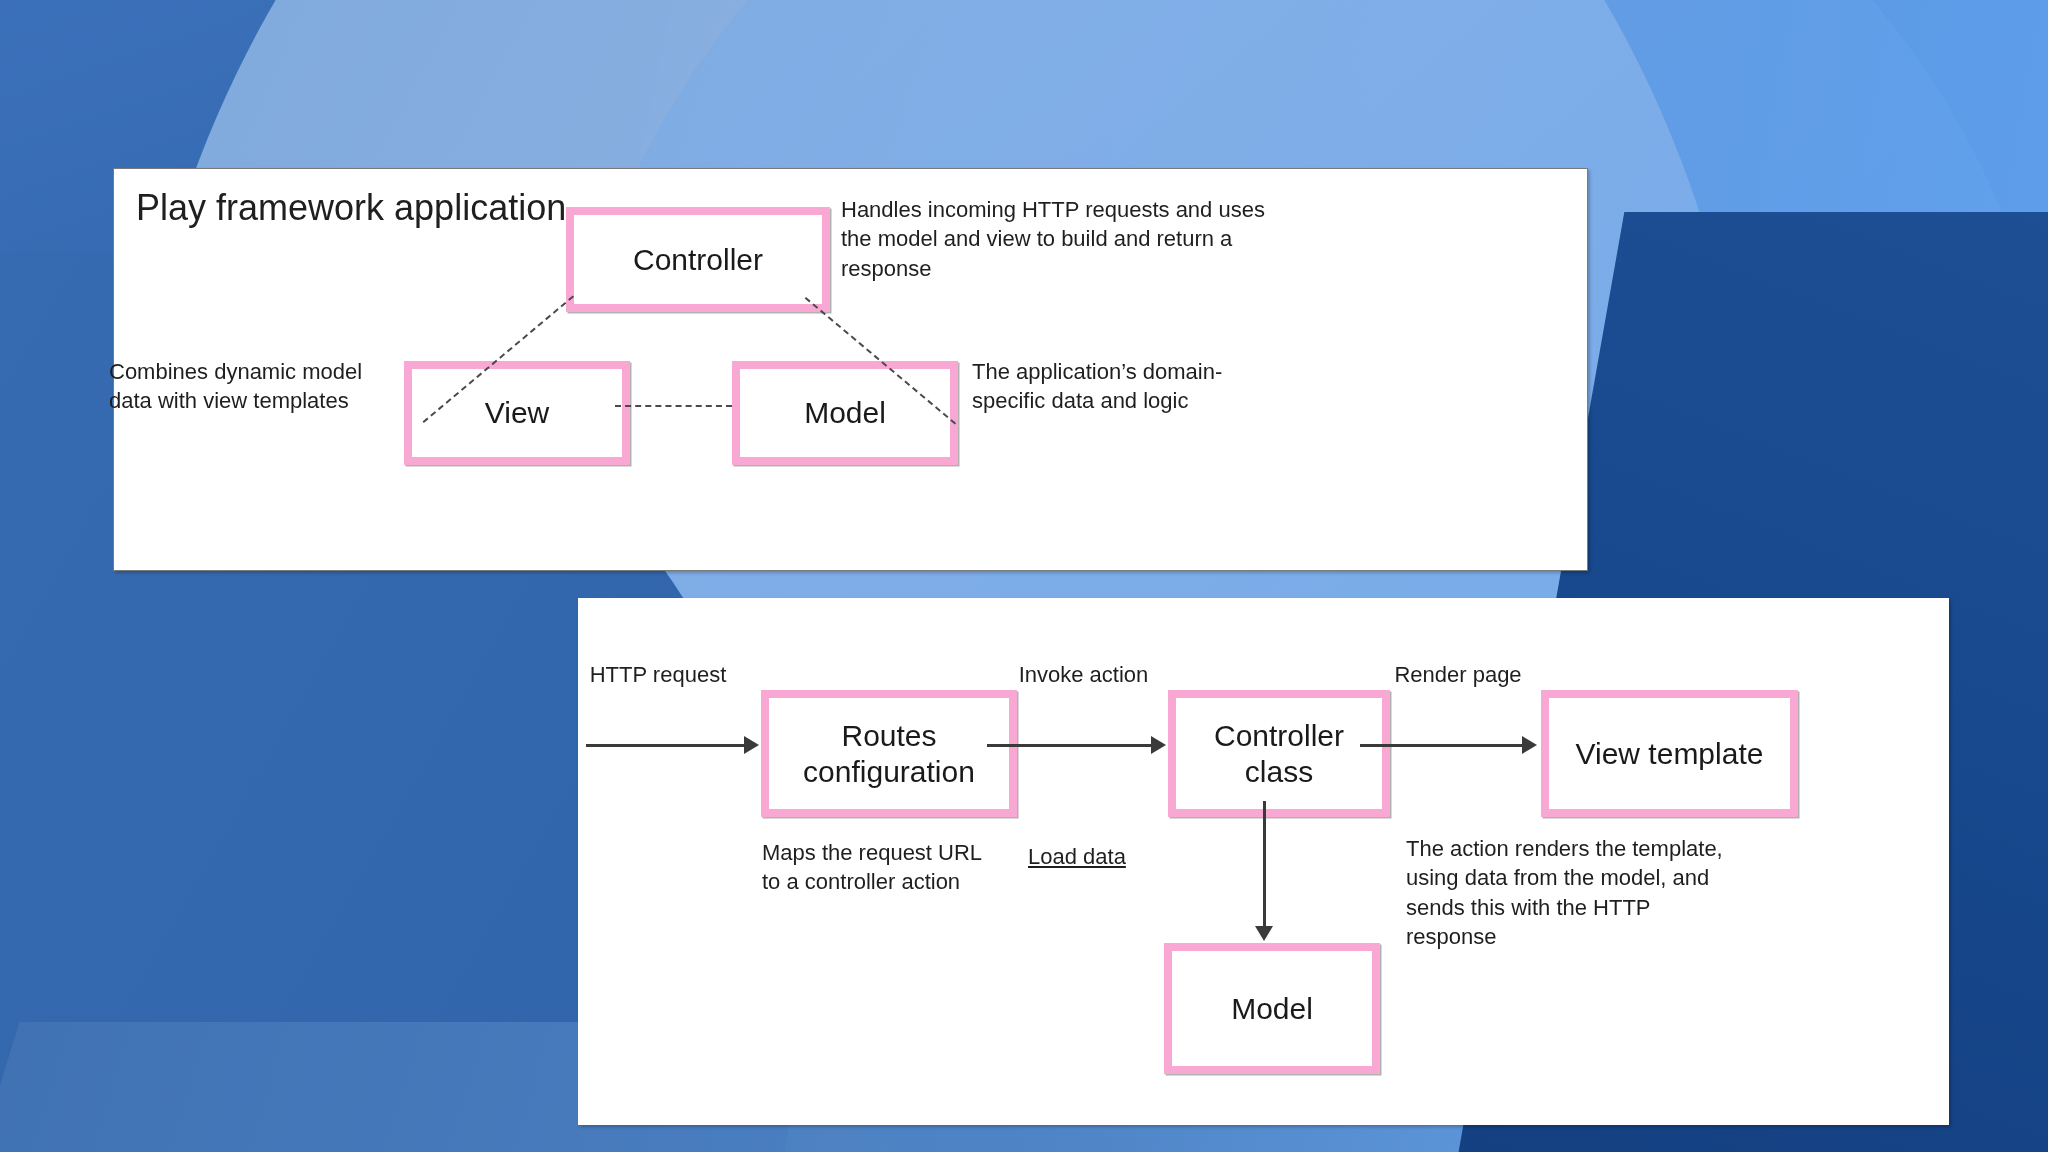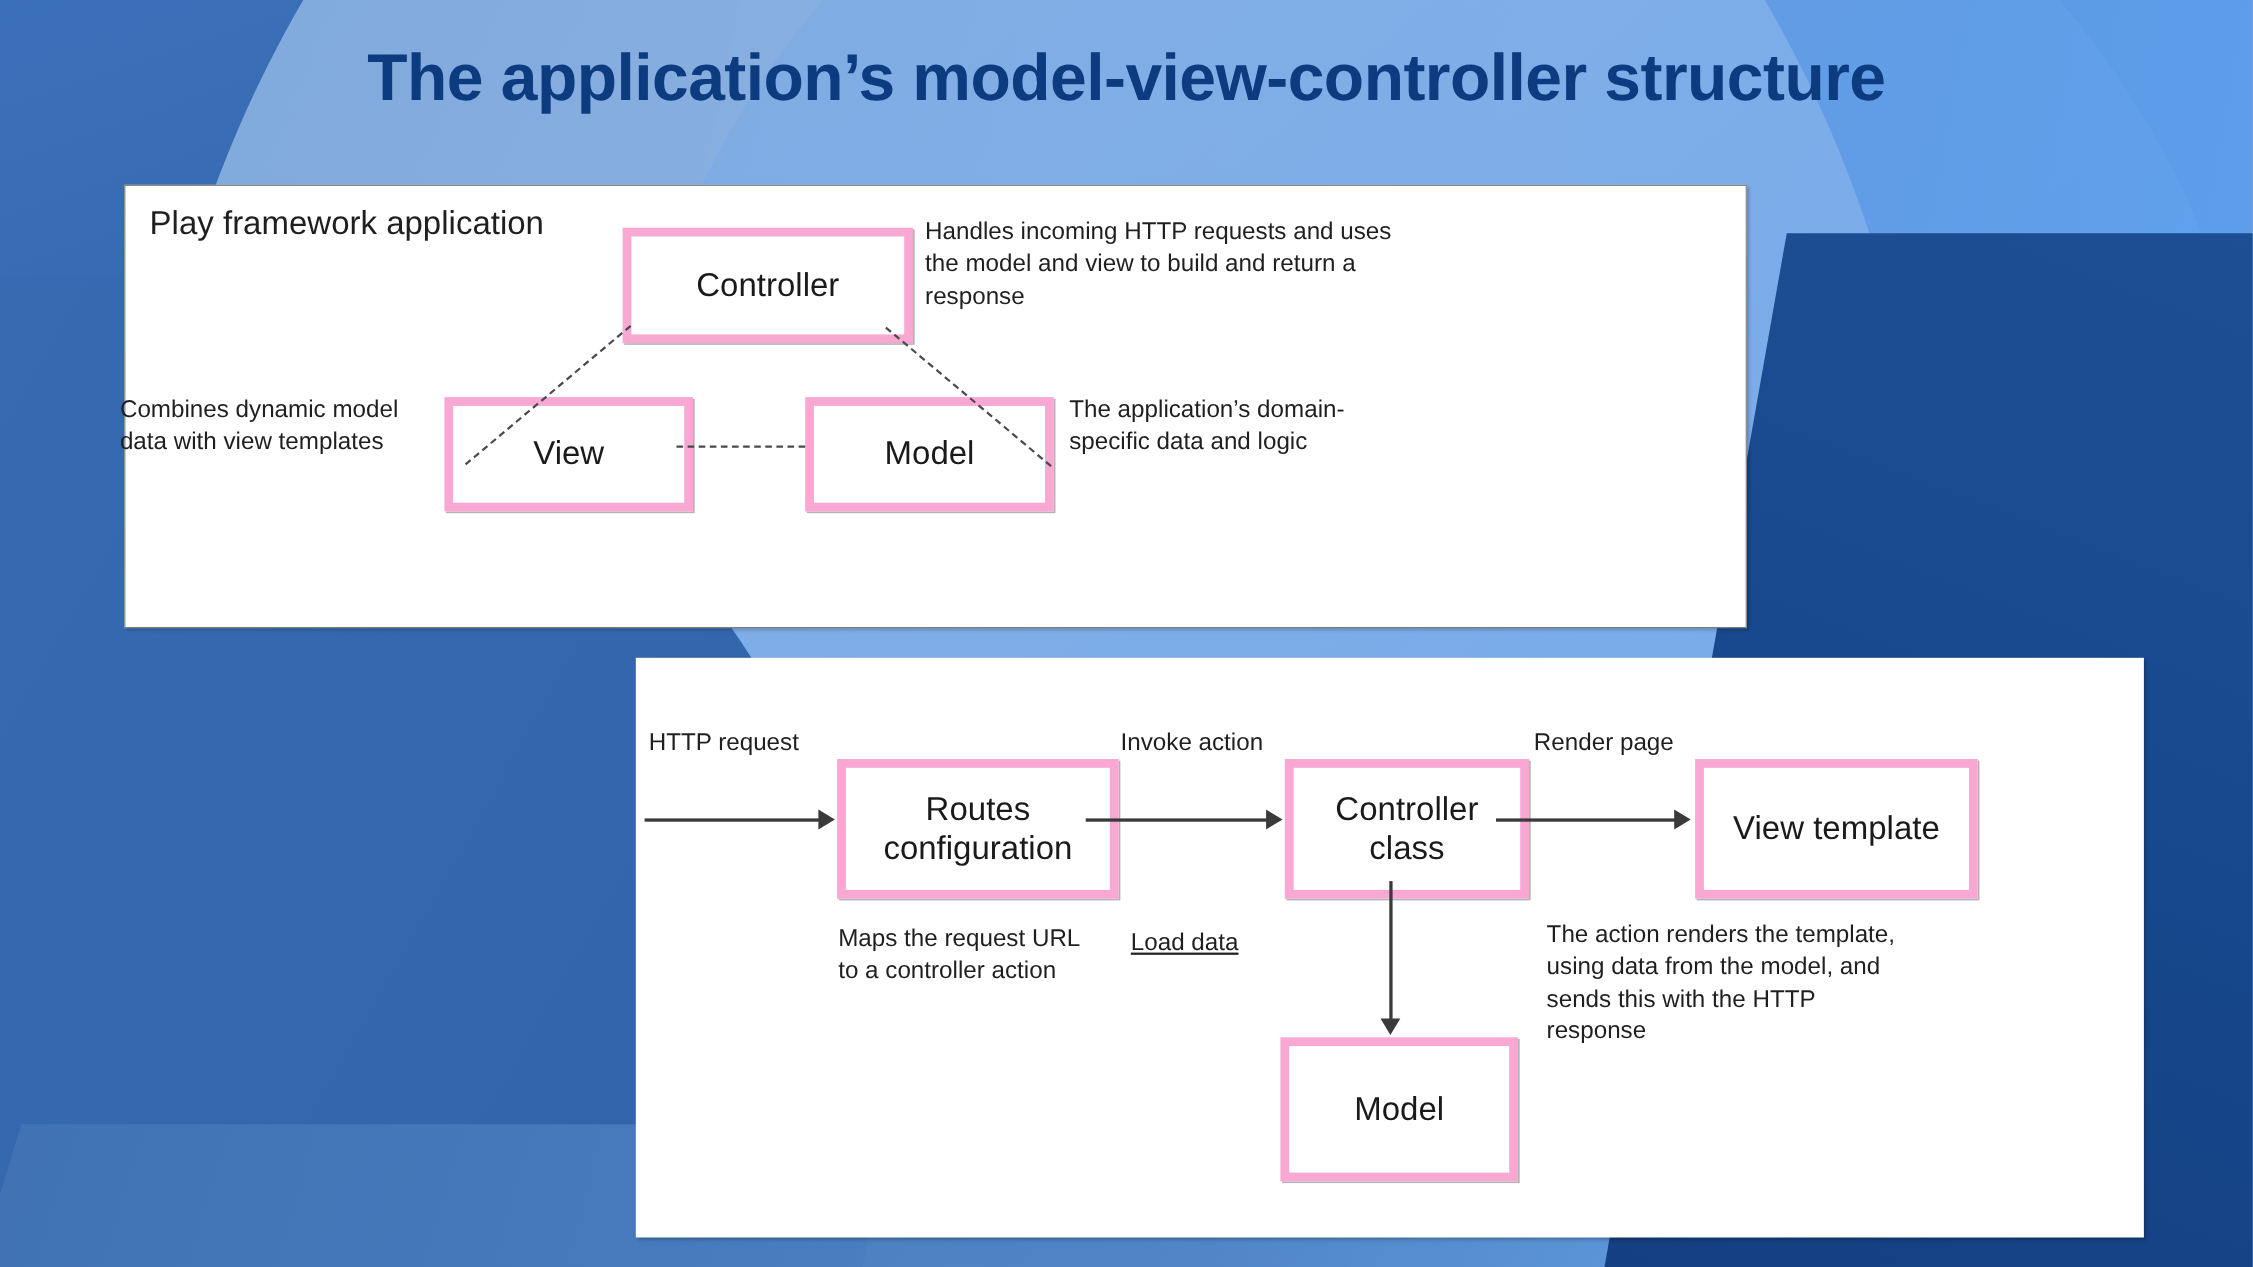--- a/index.html
+++ b/index.html
@@ -138,21 +138,21 @@
     font-size: 22px;
     line-height: 1.33;
     font-family: "Liberation Sans", sans-serif;
   }
   .dlabel.right-al { }
   .dlabel.center-al { text-align: center; }
 
   .panel-caption {
     position: absolute;
     color: #1f1f1f;
-    font-size: 30px;
+    font-size: 36px;
     font-family: "Liberation Sans", sans-serif;
   }
 
   
   .dash-line {
     position: absolute;
     border-top: 2px dashed #4a4a4a;
     transform-origin: 0 0;
   }
   .arrow-line {
@@ -186,21 +186,20 @@
 <div id="slide">
 
   <div class="bg-base"></div>
   <div class="bg-dark-left"></div>
   <div class="bg-ellipse"></div>
   <div class="bg-ellipse-2"></div>
   <div class="bg-dark-curve"></div>
   <div class="bg-bottom-strip"></div>
   <div class="bg-bottom-dark"></div>
 
-  <div class="title">The application’s model-view-controller structure</div>
 
   <div class="panel" id="panel-mvc">
 
     <div class="panel-caption" style="left:22px; top:18px;">Play framework application</div>
 
     <div class="dbox" style="left:452px; top:38px; width:248px; height:89px;">Controller</div>
 
     <div class="dlabel" style="left:727px; top:26px; width:460px;">Handles incoming HTTP requests and uses the model and view to build and return a response</div>
 
     <div class="dbox" style="left:290px; top:192px; width:210px; height:88px;">View</div>

